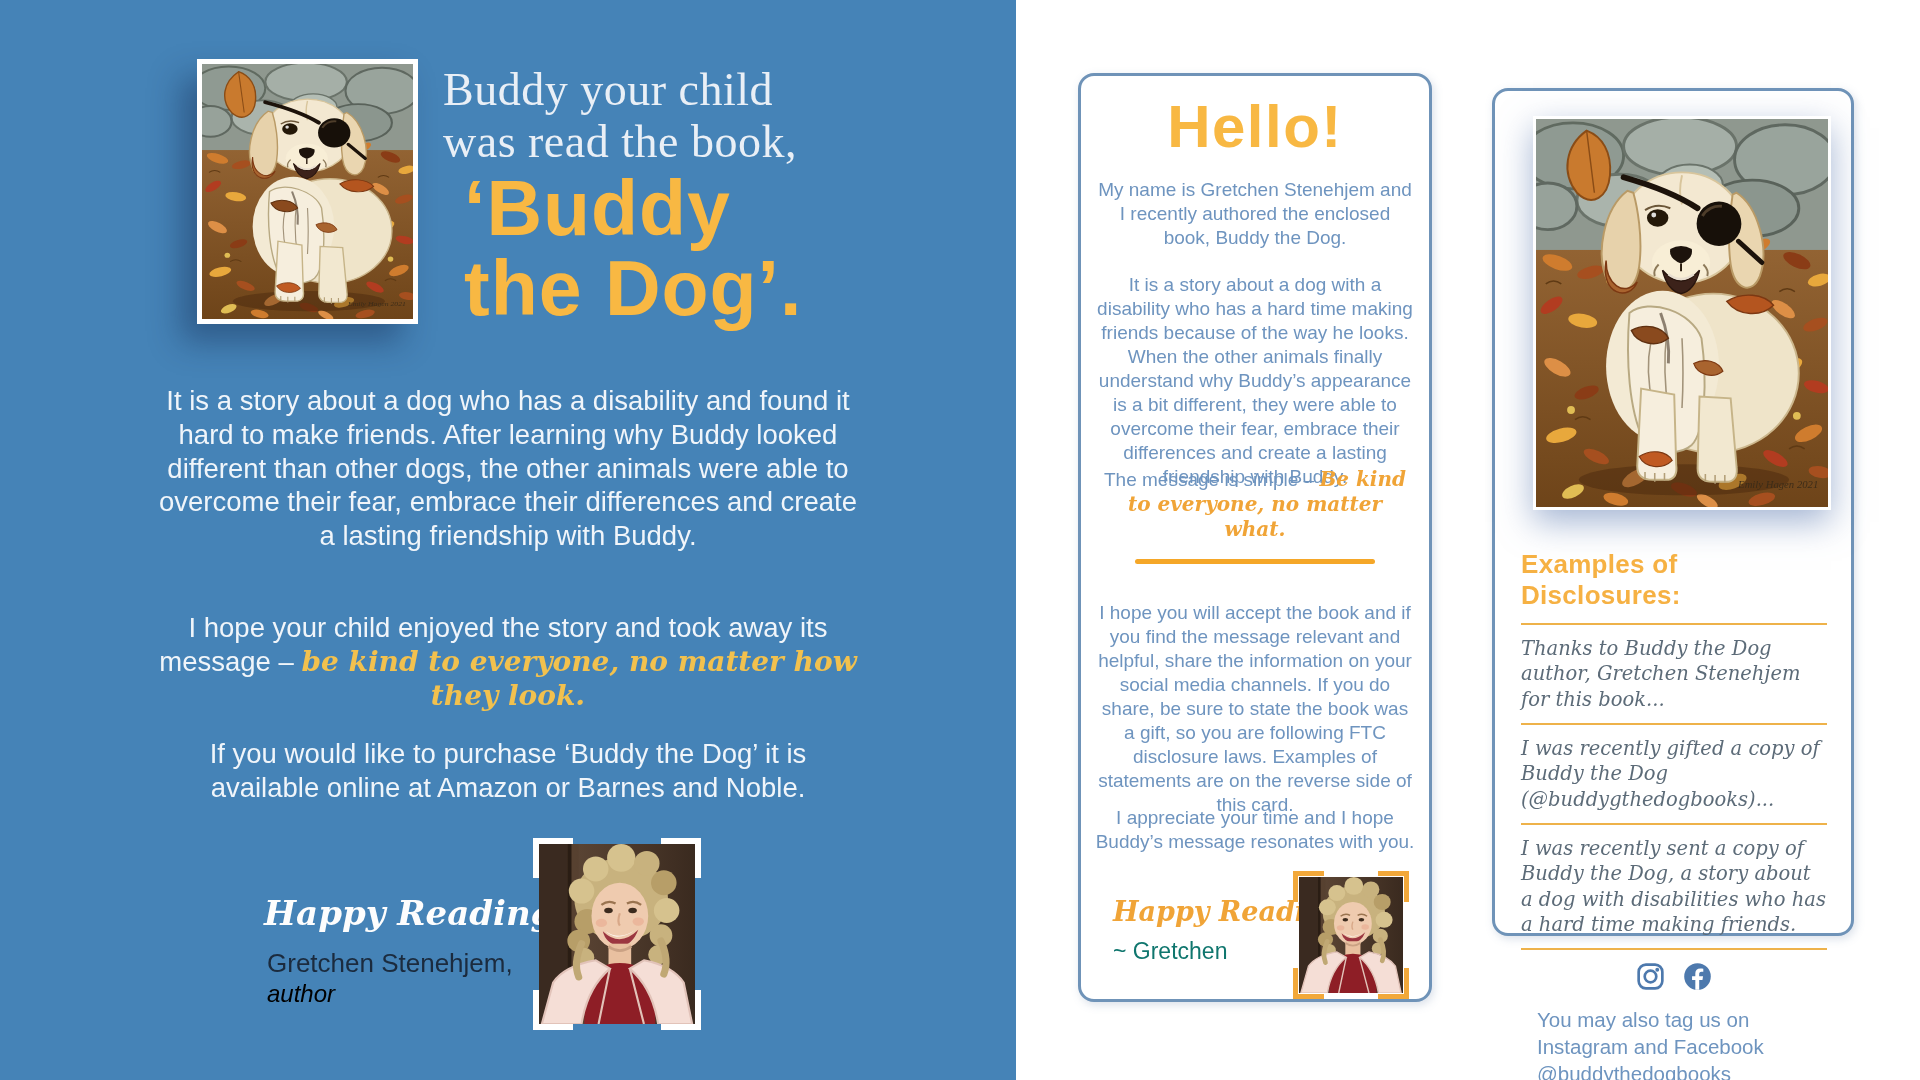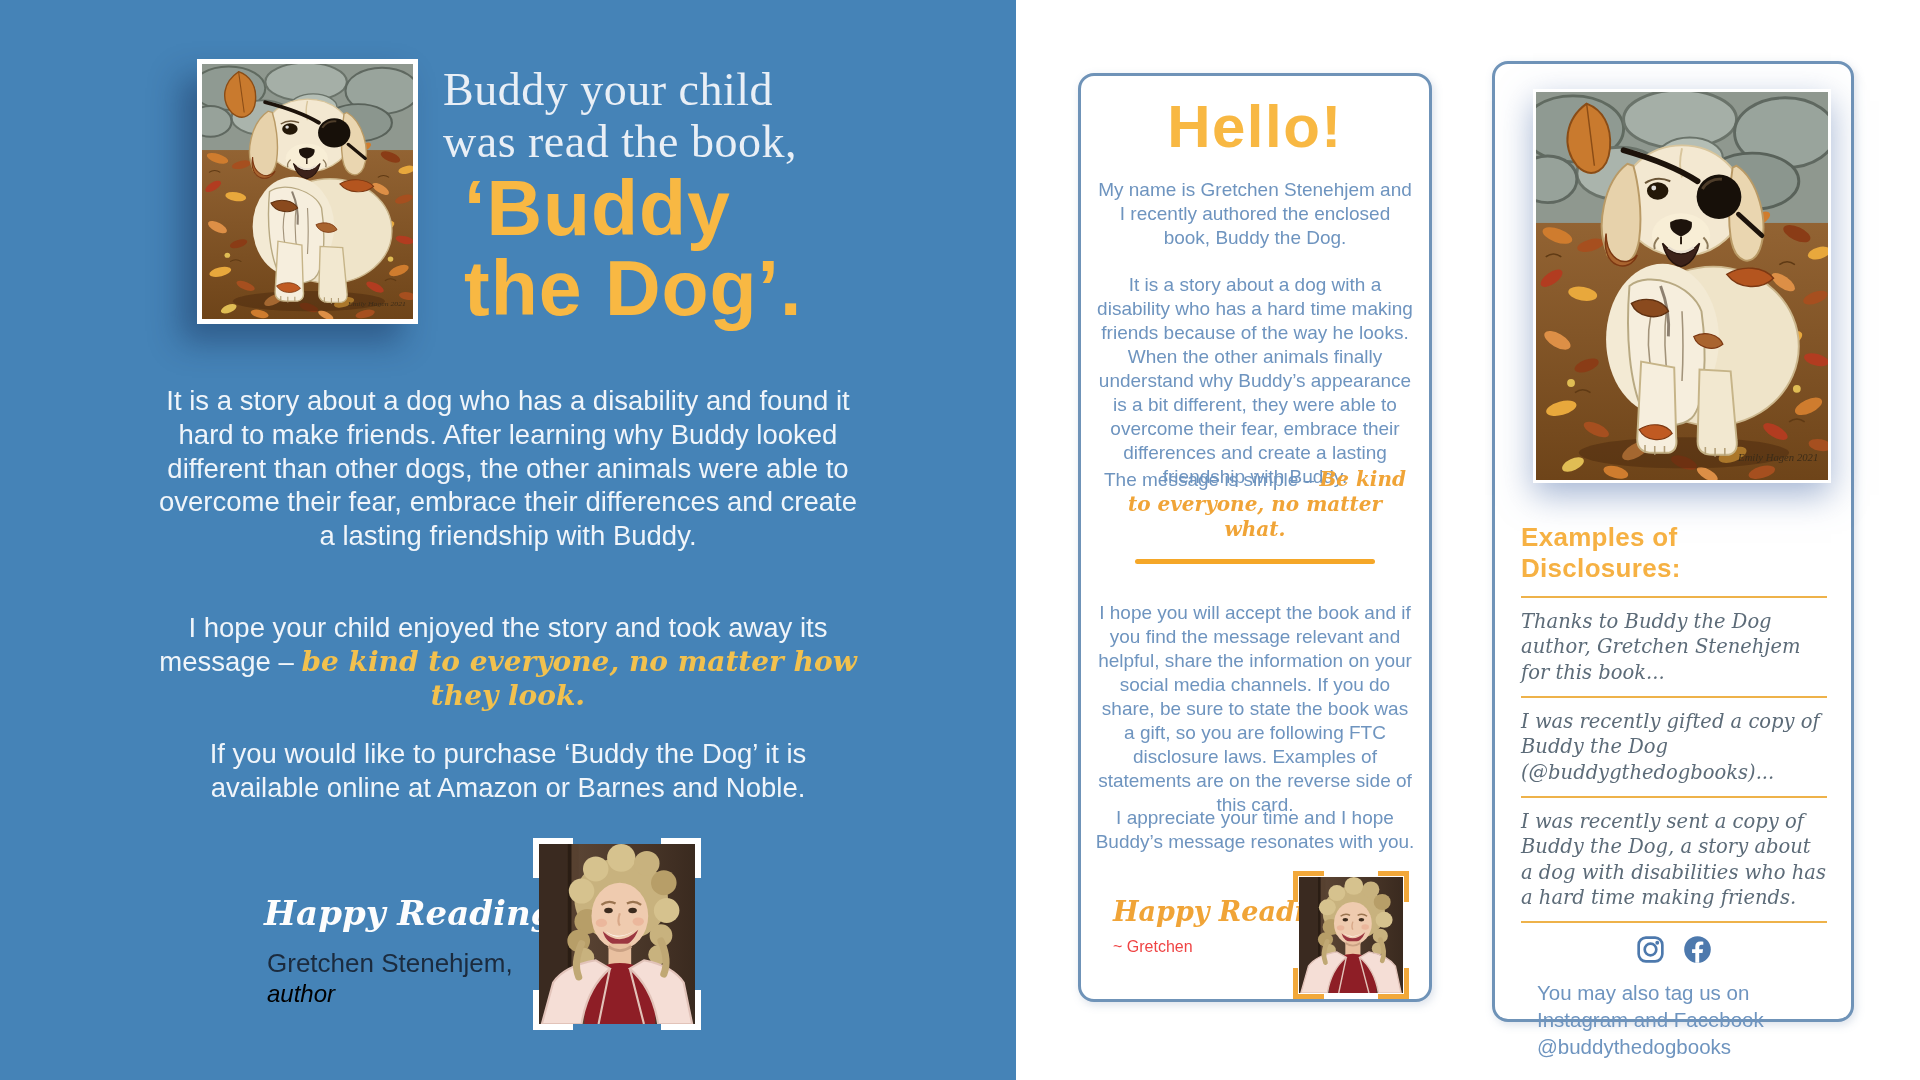--- a/index.html
+++ b/index.html
@@ -39,34 +39,34 @@
   .bk.bl{bottom:0;left:0;border-bottom:6px solid var(--bc);border-left:6px solid var(--bc);}
   .bk.br{bottom:0;right:0;border-bottom:6px solid var(--bc);border-right:6px solid var(--bc);}
   .photo-left{left:533px;top:838px;width:168px;height:192px;--bc:#ffffff;}
   .photo-mid{left:212px;top:795px;width:116px;height:128px;--bc:#f2a83a;}
   .photo-mid .bk{width:26px;height:26px;border-width:5px;}
 
   
   .card{position:absolute;background:#ffffff;border:3px solid #6f93b8;border-radius:16px;
         box-sizing:border-box;box-shadow:2px 3px 9px rgba(110,135,170,.25);}
   #card-middle{left:1078px;top:73px;width:354px;height:929px;}
-  #card-right{left:1492px;top:61px;width:362px;height:961px;}
+  #card-right{left:1492px;top:88px;width:362px;height:848px;}
 
   .m-hello{position:absolute;top:16px;left:0;right:0;text-align:center;font-size:60px;
            font-weight:800;color:#f8b843;letter-spacing:1.5px;}
   .m-p{position:absolute;left:14px;right:14px;text-align:center;color:#6e94bf;
        font-size:19px;line-height:1.26;}
   .mp1{top:102px;} .mp2{top:197px;} .mp3{top:391px;} .mp4{top:525px;} .mp5{top:730px;}
   .m-highlight{font-family:"DejaVu Serif", serif;font-style:italic;font-weight:700;
                color:#f0a437;font-size:20px;}
   .m-divider{position:absolute;top:483px;left:50%;transform:translateX(-50%);
              width:240px;height:5px;background:#f5a728;border-radius:3px;}
   .m-sig{position:absolute;left:32px;top:820px;font-family:"DejaVu Serif", serif;
          font-style:italic;font-weight:700;font-size:27px;color:#f0a437;}
-  .m-signoff{position:absolute;left:32px;top:862px;font-size:16px;color:#ef4444;}
+  .m-signoff{position:absolute;left:32px;top:862px;font-size:23px;color:#0f766e;}
 
   .r-img{position:absolute;left:38px;top:25px;width:298px;height:394px;background:#fff;
          padding:3px;box-sizing:border-box;box-shadow:0 12px 32px rgba(90,120,175,.55);}
   .r-img svg{width:100%;height:100%;display:block;}
   .r-body{position:absolute;left:26px;right:24px;top:458px;}
   .r-heading{font-size:26px;font-weight:800;color:#f6b143;letter-spacing:.3px;margin:0 0 12px;}
   .r-rule{height:2px;background:#eeb24a;border:none;margin:0 0 11px;}
   .r-disclosure{font-family:"DejaVu Serif", serif;font-style:italic;color:#5c6b78;
                 font-size:19.5px;line-height:1.3;margin:0 0 11px;}
   .r-social{display:flex;justify-content:center;gap:18px;margin:12px 0 10px;}

